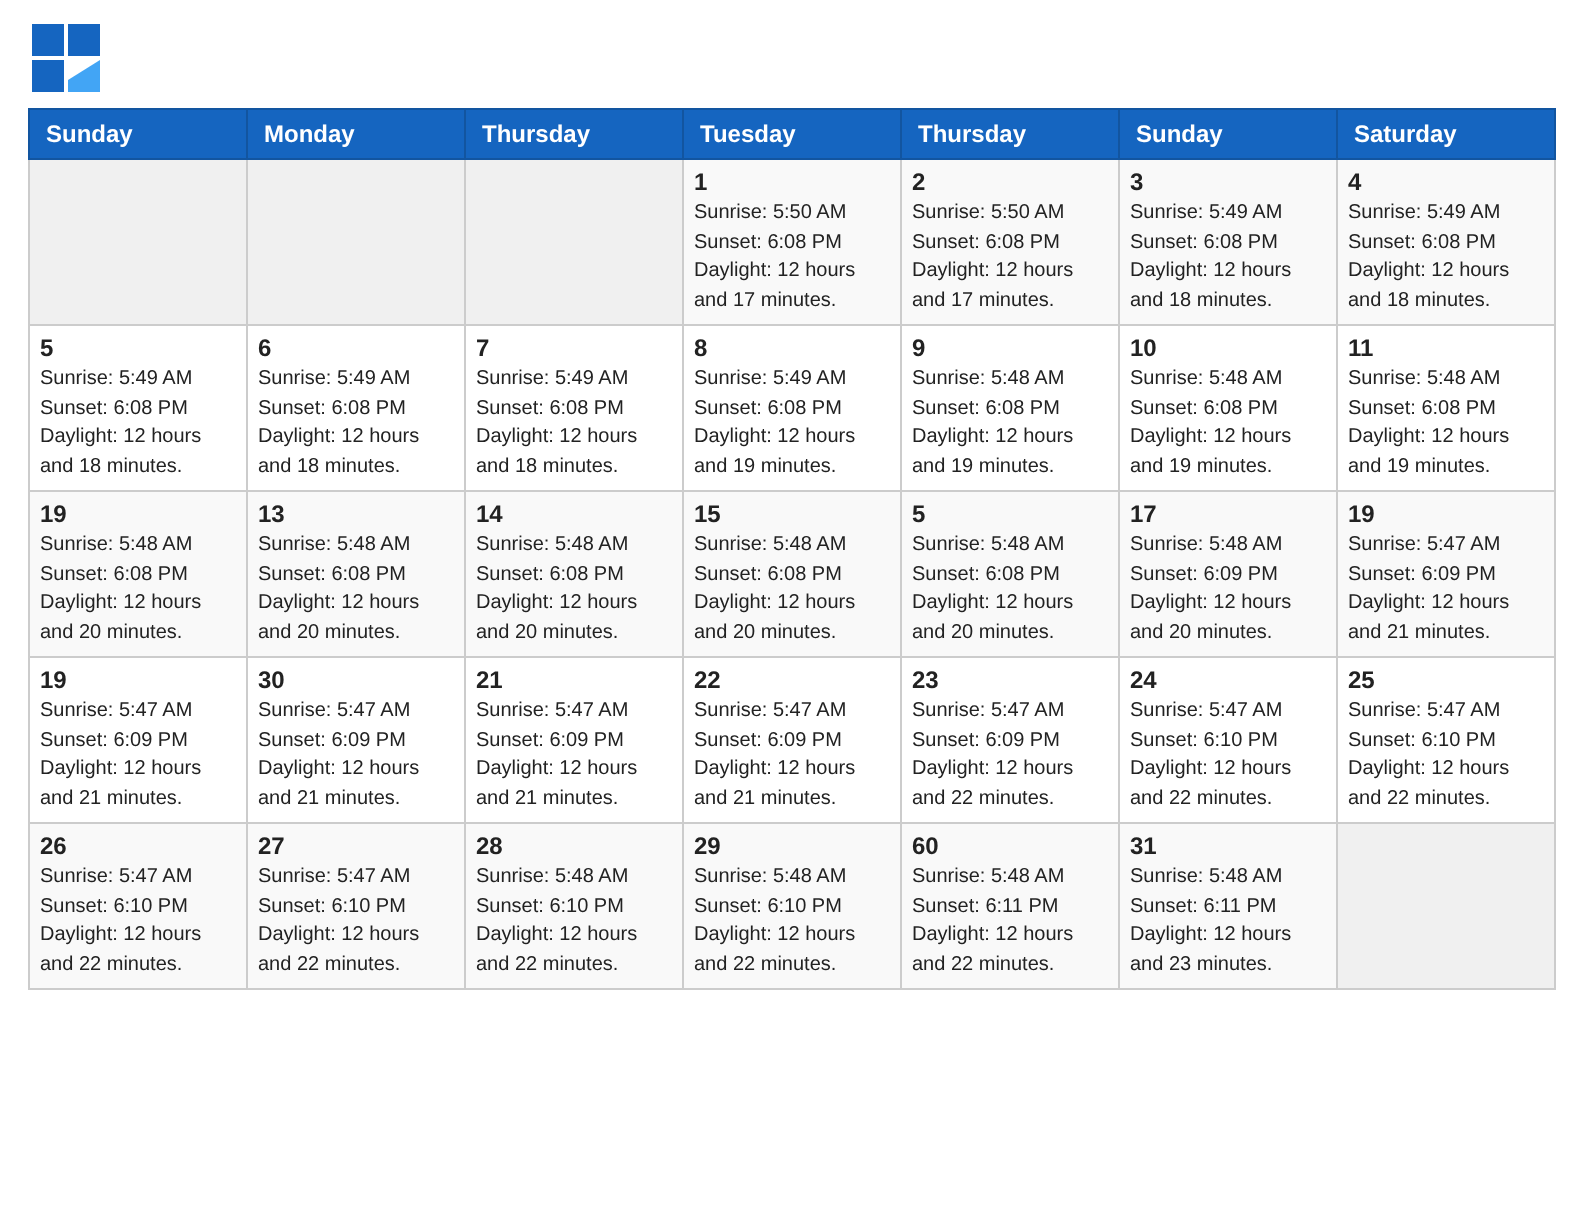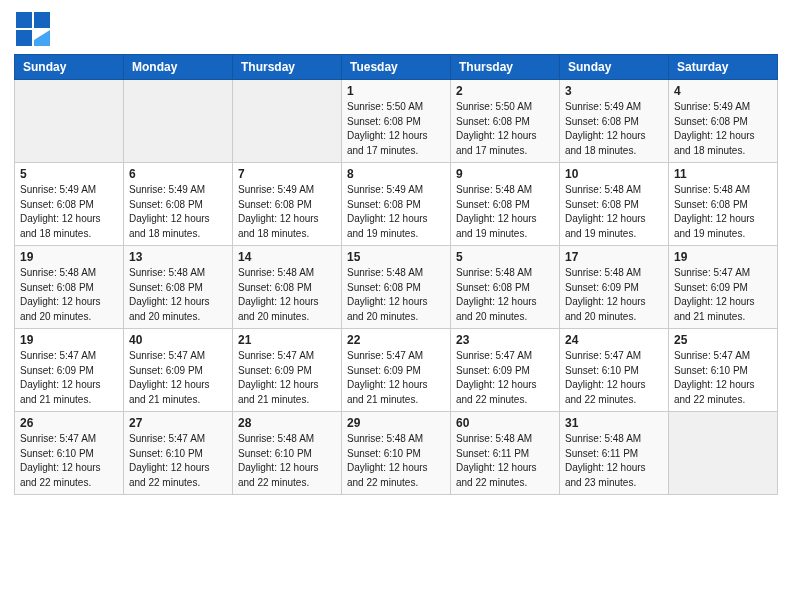--- a/index.html
+++ b/index.html
@@ -186,21 +186,21 @@
 Sunset: 6:09 PM
 Daylight: 12 hours and 20 minutes.</span></td>
           <td><span class="day-num">19</span><span class="day-info" style="white-space: pre-line;">Sunrise: 5:47 AM
 Sunset: 6:09 PM
 Daylight: 12 hours and 21 minutes.</span></td>
         </tr>
         <tr>
           <td><span class="day-num">19</span><span class="day-info" style="white-space: pre-line;">Sunrise: 5:47 AM
 Sunset: 6:09 PM
 Daylight: 12 hours and 21 minutes.</span></td>
-          <td><span class="day-num">40</span><span class="day-info" style="white-space: pre-line;">Sunrise: 5:47 AM
+          <td><span class="day-num">30</span><span class="day-info" style="white-space: pre-line;">Sunrise: 5:47 AM
 Sunset: 6:09 PM
 Daylight: 12 hours and 21 minutes.</span></td>
           <td><span class="day-num">21</span><span class="day-info" style="white-space: pre-line;">Sunrise: 5:47 AM
 Sunset: 6:09 PM
 Daylight: 12 hours and 21 minutes.</span></td>
           <td><span class="day-num">22</span><span class="day-info" style="white-space: pre-line;">Sunrise: 5:47 AM
 Sunset: 6:09 PM
 Daylight: 12 hours and 21 minutes.</span></td>
           <td><span class="day-num">23</span><span class="day-info" style="white-space: pre-line;">Sunrise: 5:47 AM
 Sunset: 6:09 PM

